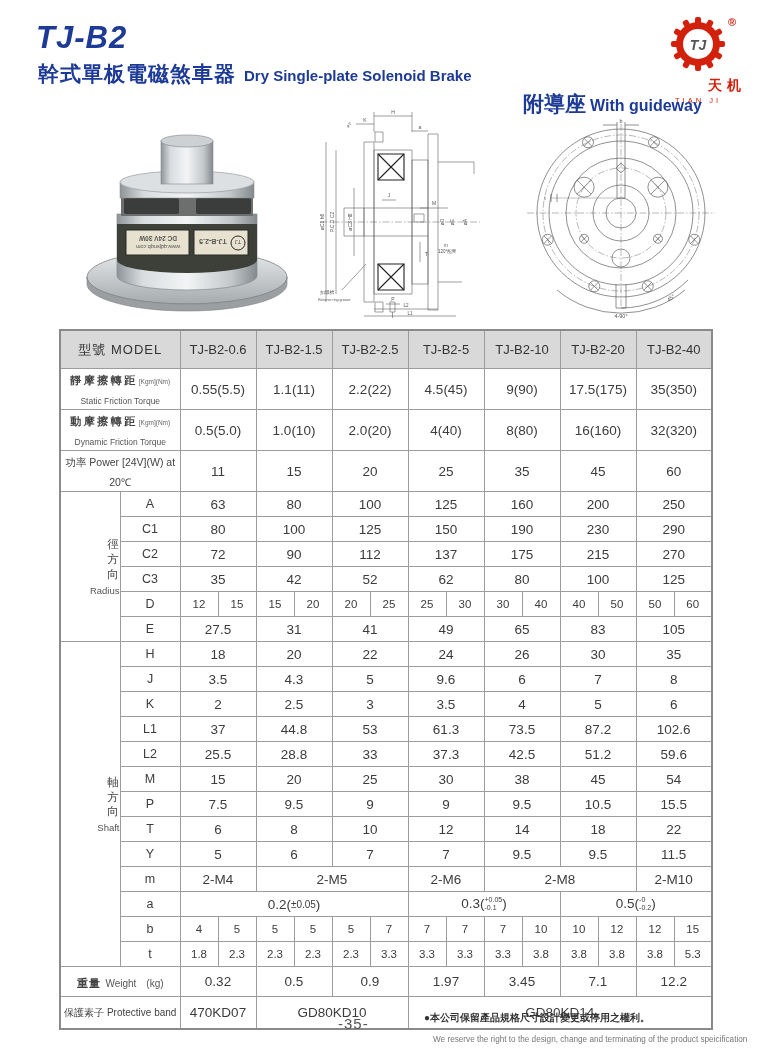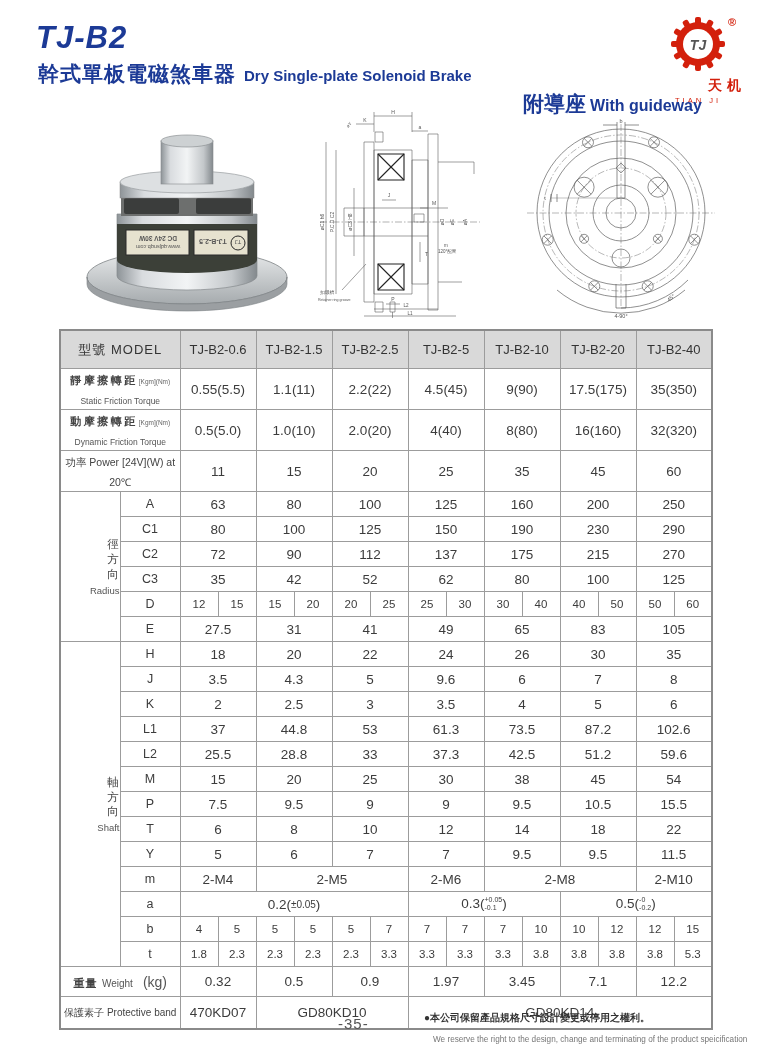--- a/index.html
+++ b/index.html
@@ -39,21 +39,21 @@
   .unit{font-size:6.5px;color:#666;margin-left:1px;}
   .en-sm{font-size:8.5px;color:#555;}
   .pow-lbl{font-size:10.5px;color:#444;}
   .vsec{display:flex;flex-direction:column;align-items:flex-end;gap:3px;}
   .vzh{width:13px;font-size:11.5px;line-height:1.3;word-break:break-all;color:#444;}
   .ven{font-size:9.5px;color:#555;}
   .tolinline{font-size:10px;vertical-align:1px;}
   .tolstack{display:inline-block;vertical-align:middle;font-size:7px;line-height:1.15;text-align:left;}
   .tolstack span{display:block;}
   .wlbl .zh-sp{letter-spacing:1px;}
-  .wunit{font-size:14px;margin-left:10px;color:#555;}
+  .wunit{font-size:10px;margin-left:10px;color:#555;}
   .pb-lbl{font-size:10px;color:#444;}
   
   .pageno{left:338px;top:1015px;font-size:15px;color:#555;letter-spacing:1px;}
   .footnote{left:424px;top:1006px;width:330px;line-height:1.3;}
   .fn-zh{font-size:10px;color:#333;font-weight:bold;}
   .fn-en{font-size:8.2px;color:#777;margin-left:9px;}
 </style>
 </head>
 <body>
 

